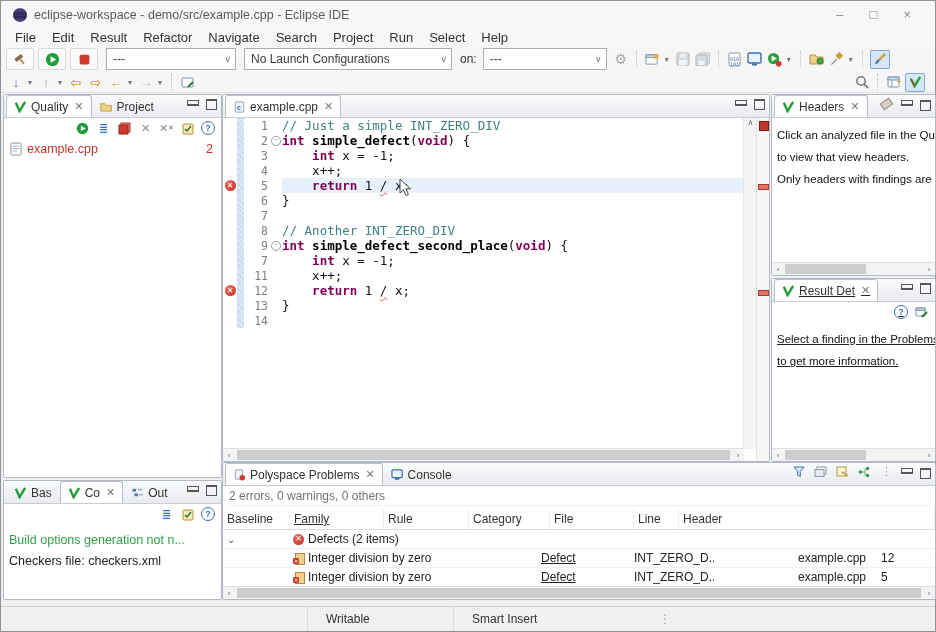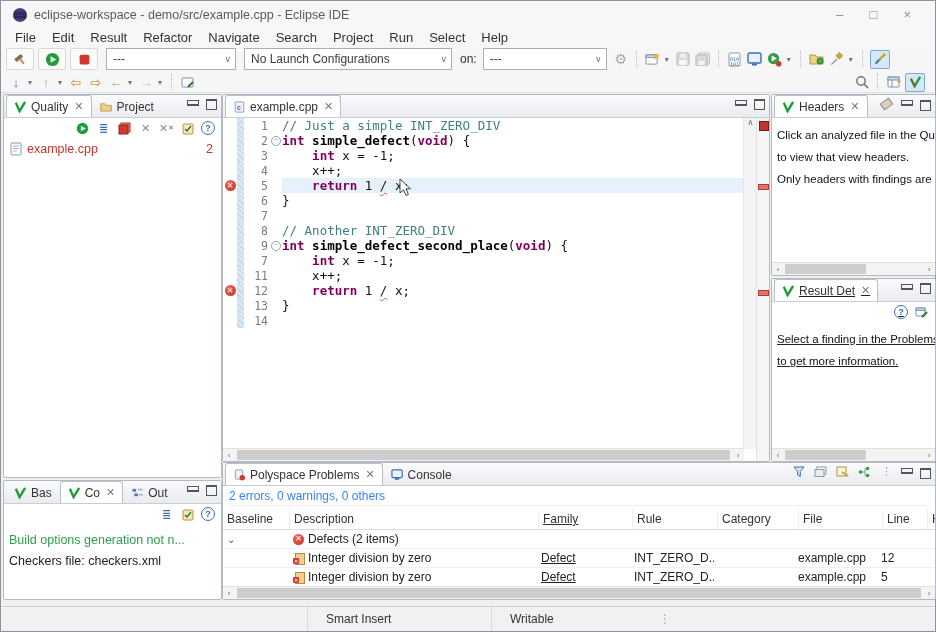--- a/index.html
+++ b/index.html
@@ -86,21 +86,21 @@
   .seg-comment{color:#3f8080;}
   .seg-kw{color:#7f0055;font-weight:bold;}
   .seg-fn{font-weight:bold;color:#000;}
   .seg-sq{text-decoration:underline wavy #e05555;text-underline-offset:2px;text-decoration-thickness:1px;}
   .err-badge{width:11px;height:11px;border-radius:50%;background:radial-gradient(circle at 35% 30%,#ef6a5e,#c22a1f);
              color:#fff;font-size:8px;font-weight:bold;display:flex;align-items:center;justify-content:center;line-height:1;}
   .overview{position:absolute;right:0;top:0;width:12px;bottom:0;background:#f6f6f6;border-left:1px solid #e2e2e2;}
   .ov-top{position:absolute;top:3px;left:2px;width:8px;height:8px;background:#c1362b;border:1px solid #7e1d15;}
   .ov-mark{position:absolute;left:1px;width:9px;height:4px;background:#e0736b;border:1px solid #b03a30;}
   
-  .summary-line{padding:3px 0 2px 6px;font-size:12px;color:#3b82f6;border-bottom:1px solid #eee;border-radius:10px;}
+  .summary-line{padding:3px 0 2px 6px;font-size:12px;color:#737373;border-bottom:1px solid #eee;border-radius:10px;}
   .ptable{position:absolute;left:0;right:0;top:46px;bottom:12px;overflow:hidden;font-size:12px;}
   .prow{display:flex;height:18px;align-items:center;border-bottom:1px solid #efefef;}
   .prow.header{height:20px;border-bottom:1px solid #ddd;color:#333;}
   .pcell{padding:0 4px;white-space:nowrap;overflow:hidden;flex:0 0 auto;height:100%;
          display:flex;align-items:center;gap:4px;}
   .prow.header .pcell{border-right:1px solid #eee;}
   .c0{width:58px;} .c1{width:240px;} .c2{width:85px;text-decoration:underline;} .c3{width:76px;} .c4{width:72px;}
   .c5{width:75px;} .c6{width:36px;} .c7{flex:1 1 auto;}
   .defect-ico{width:11px;height:11px;position:relative;flex:0 0 auto;}
   .defect-ico .page{position:absolute;left:2px;top:0;width:8px;height:10px;background:#f3cf8e;border:1px solid #b98a3e;}
@@ -658,21 +658,20 @@
           </span>
         <span class="pt-ico" style="color:#9a9a9a;margin-top:-3px;">⋮</span>
         <span class="mini"></span>
         <span class="maxi"></span>
       </span>
     </div>
     <div class="summary-line">2 errors, 0 warnings, 0 others</div>
     <div class="ptable">
         <div class="prow header">
           <span class="pcell c0">Baseline</span>
-          <span class="pcell c1">Description</span>
           <span class="pcell c2">Family</span>
           <span class="pcell c3">Rule</span>
           <span class="pcell c4">Category</span>
           <span class="pcell c5">File</span>
           <span class="pcell c6">Line</span>
           <span class="pcell c7">Header</span>
         </div>
         <div class="prow">
           <span class="pcell c0">
             <span class="chev-exp">⌄</span>
@@ -725,18 +724,18 @@
       <span class="arr">‹</span>
       <span class="track">
           <span class="thumb" style="left:2px;right:2px;width:auto;"></span>
         </span>
       <span class="arr">›</span>
     </div>
   </div>
 
   <div class="statusbar">
     <span class="sb-spacer"></span>
+    <span class="sb-cell" style="width:127px;">Writable</span>
     <span class="sb-cell" style="width:165px;">Smart Insert</span>
-    <span class="sb-cell" style="width:127px;">Writable</span>
     <span class="sb-kebab">⋮</span>
   </div>
 
 </div>
 
 </body></html>

